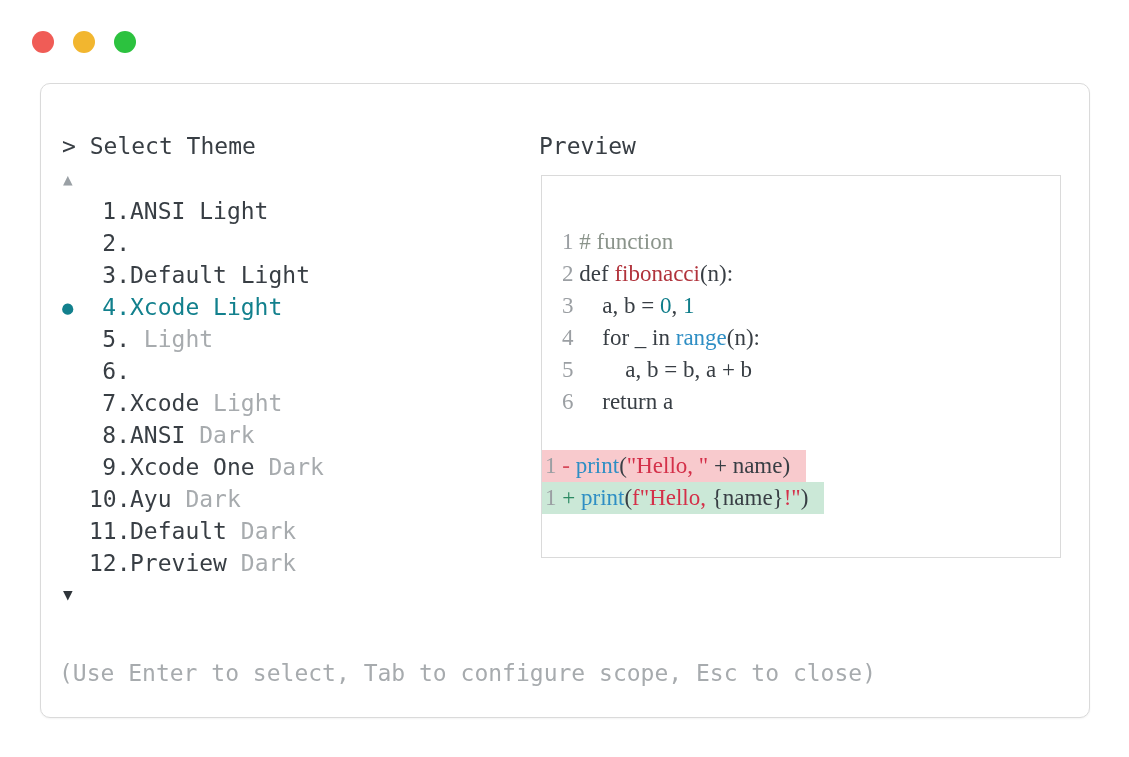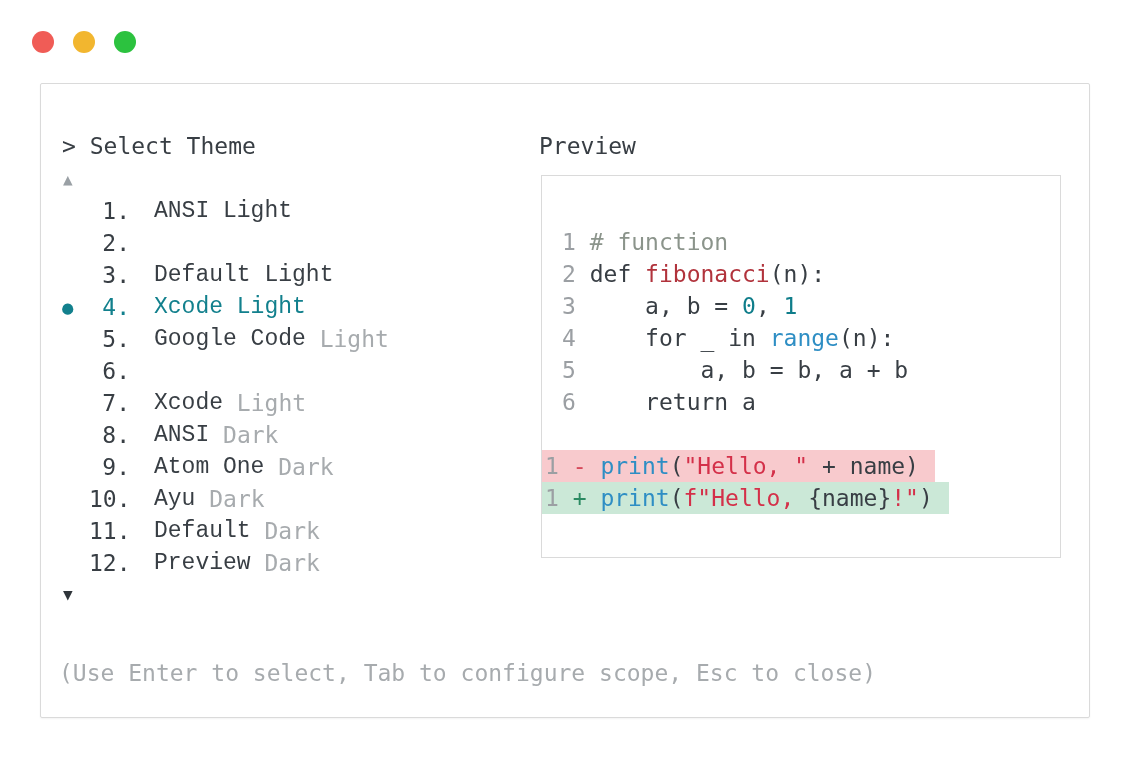--- a/index.html
+++ b/index.html
@@ -11,44 +11,44 @@
   * { box-sizing:border-box; }
   .pre { white-space:pre; }
 
   
   .traffic { position:absolute; left:32px; top:31px; display:flex; gap:19px; }
   .light { width:22px; height:22px; border-radius:50%; }
 
   
   .panel {
     position:absolute; left:40px; top:83px; width:1050px; height:635px;
-    border:1.5px solid var(--c-border); border-radius:2px; background:#fff;
+    border:1.5px solid var(--c-border); border-radius:10px; background:#fff;
     box-shadow:0 1px 2px rgba(0,0,0,0.05);
   }
   .prompt { position:absolute; left:21px; top:46px; height:32px; line-height:32px; }
   .arrow { position:absolute; left:22px; font-size:16px; line-height:24px; }
   .arrow.up { top:84px; color:var(--c-arrow-up); }
   .arrow.down { top:499px; color:var(--c-arrow-down); }
 
   .list { position:absolute; left:21px; top:111px; }
   .row { display:flex; height:32px; line-height:32px; white-space:pre; }
   .row .bullet { width:27px; color:var(--c-selected); font-size:19px; }
   .row .num { width:41px; text-align:right; }
-  .row .name { margin-left:24px;font-family:Liberation Mono, monospace; }
+  .row .name { margin-left:0; }
   .row .suffix { color:var(--c-muted); }
   .row.selected .num, .row.selected .name, .row.selected .suffix { color:var(--c-selected); }
 
   .footer { position:absolute; left:18px; top:557px; height:32px; line-height:32px;
             color:var(--c-muted); white-space:pre;margin-top:16px; }
 
   
   .preview-label { position:absolute; left:498px; top:46px; height:32px; line-height:32px; }
   .preview-box {
     position:absolute; left:500px; top:91px; width:520px; height:383px;
-    border:1.5px solid var(--c-border); background:#fff; overflow:hidden;
+    border:1.5px solid var(--c-border); background:#fff; overflow:hidden;font-family:Liberation Serif, serif;
   }
   .code { padding-top:50px; }
   .code-line { height:32px; line-height:32px; white-space:pre; padding-left:20px; }
   .code-line.removed, .code-line.added { padding-left:3px; padding-right:16px; width:fit-content; }
   .code-line.removed { background:var(--c-removed-bg); }
   .code-line.added   { background:var(--c-added-bg); }
 
   .t-ln      { color:var(--c-line-number); }
   .t-code    { color:var(--c-text); }
   .t-comment { color:var(--c-comment); }
@@ -69,25 +69,25 @@
   </div>
 
 <div class="panel">
   <div class="prompt pre">&gt; Select Theme</div>
   <div class="arrow up">▲</div>
   <div class="list" id="theme-list">
       <div class="row"><span class="bullet"></span><span class="num">1.</span><span class="name">ANSI Light</span></div>
       <div class="row"><span class="bullet"></span><span class="num">2.</span></div>
       <div class="row"><span class="bullet"></span><span class="num">3.</span><span class="name">Default Light</span></div>
       <div class="row selected"><span class="bullet">●</span><span class="num">4.</span><span class="name">Xcode Light</span></div>
-      <div class="row"><span class="bullet"></span><span class="num">5.</span><span class="name">Google Code</span><span class="suffix"> Light</span></div>
+      <div class="row"><span class="bullet"></span><span class="num">5.</span><span class="suffix"> Light</span></div>
       <div class="row"><span class="bullet"></span><span class="num">6.</span></div>
       <div class="row"><span class="bullet"></span><span class="num">7.</span><span class="name">Xcode</span><span class="suffix"> Light</span></div>
       <div class="row"><span class="bullet"></span><span class="num">8.</span><span class="name">ANSI</span><span class="suffix"> Dark</span></div>
-      <div class="row"><span class="bullet"></span><span class="num">9.</span><span class="name">Atom One</span><span class="suffix"> Dark</span></div>
+      <div class="row"><span class="bullet"></span><span class="num">9.</span><span class="name">Xcode One</span><span class="suffix"> Dark</span></div>
       <div class="row"><span class="bullet"></span><span class="num">10.</span><span class="name">Ayu</span><span class="suffix"> Dark</span></div>
       <div class="row"><span class="bullet"></span><span class="num">11.</span><span class="name">Default</span><span class="suffix"> Dark</span></div>
       <div class="row"><span class="bullet"></span><span class="num">12.</span><span class="name">Preview</span><span class="suffix"> Dark</span></div>
     </div>
   <div class="arrow down">▼</div>
   <div class="footer">(Use Enter to select, Tab to configure scope, Esc to close)</div>
 
   <div class="preview-label">Preview</div>
   <div class="preview-box">
     <div class="code" id="code">

